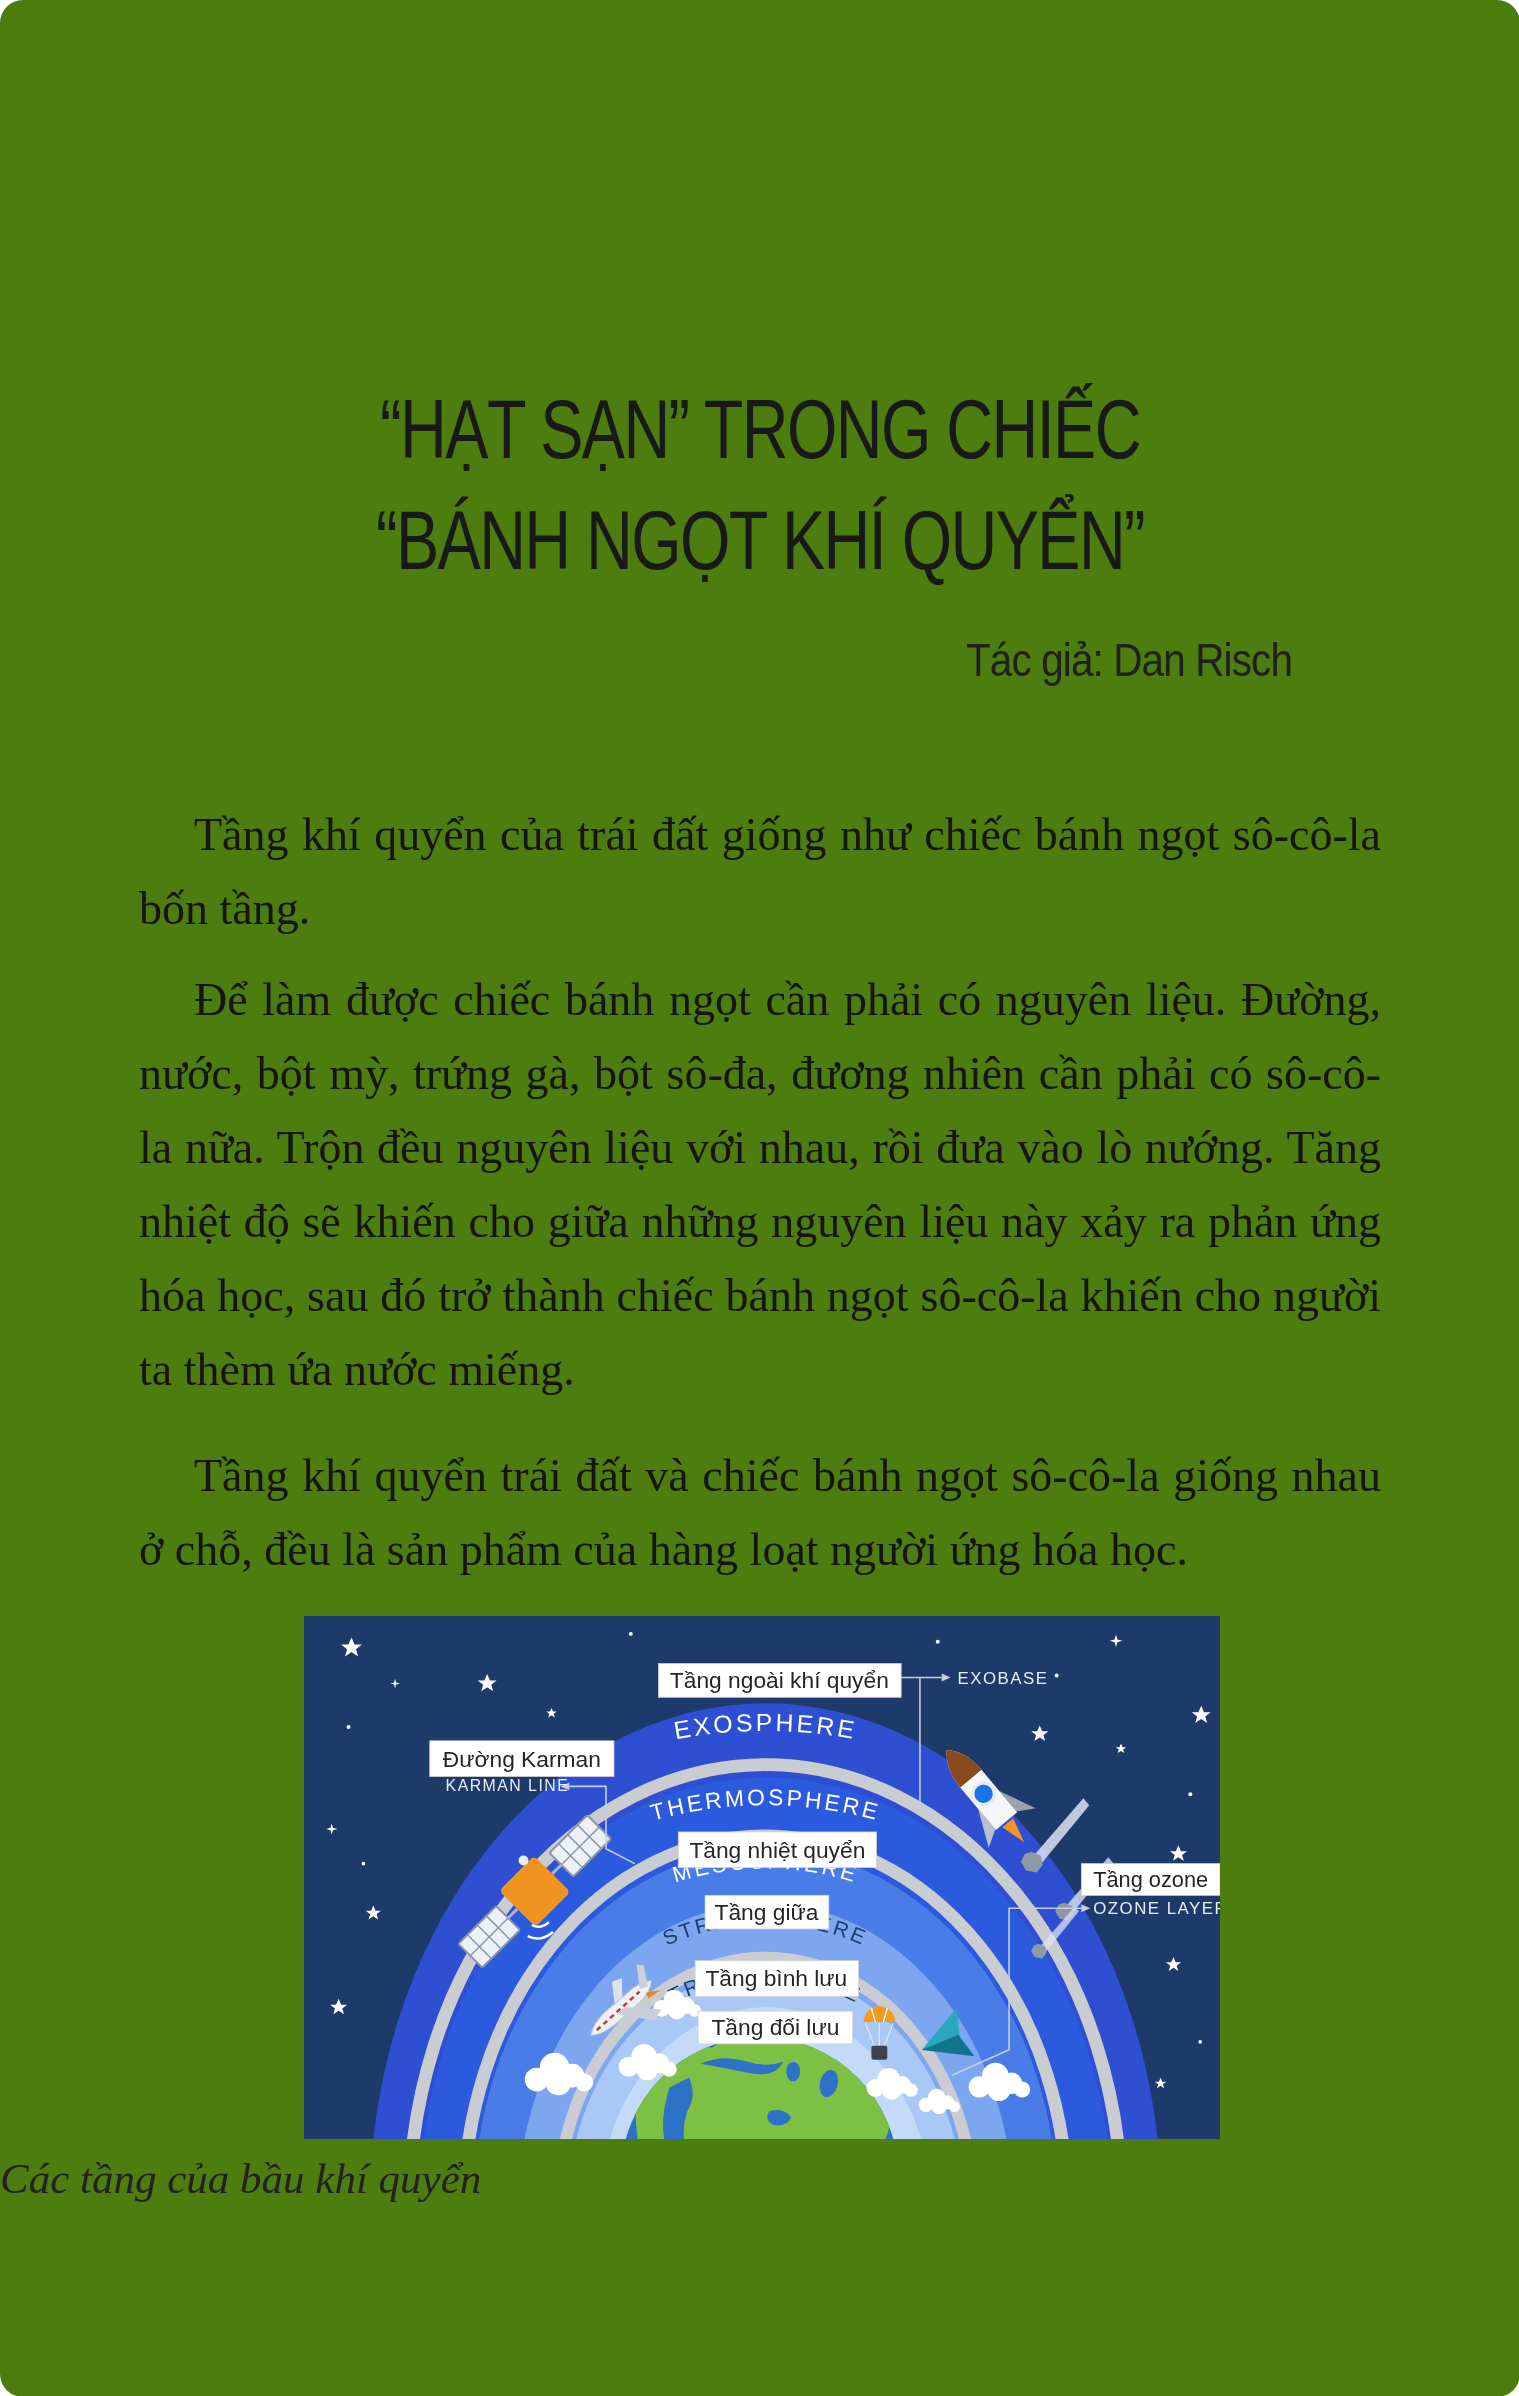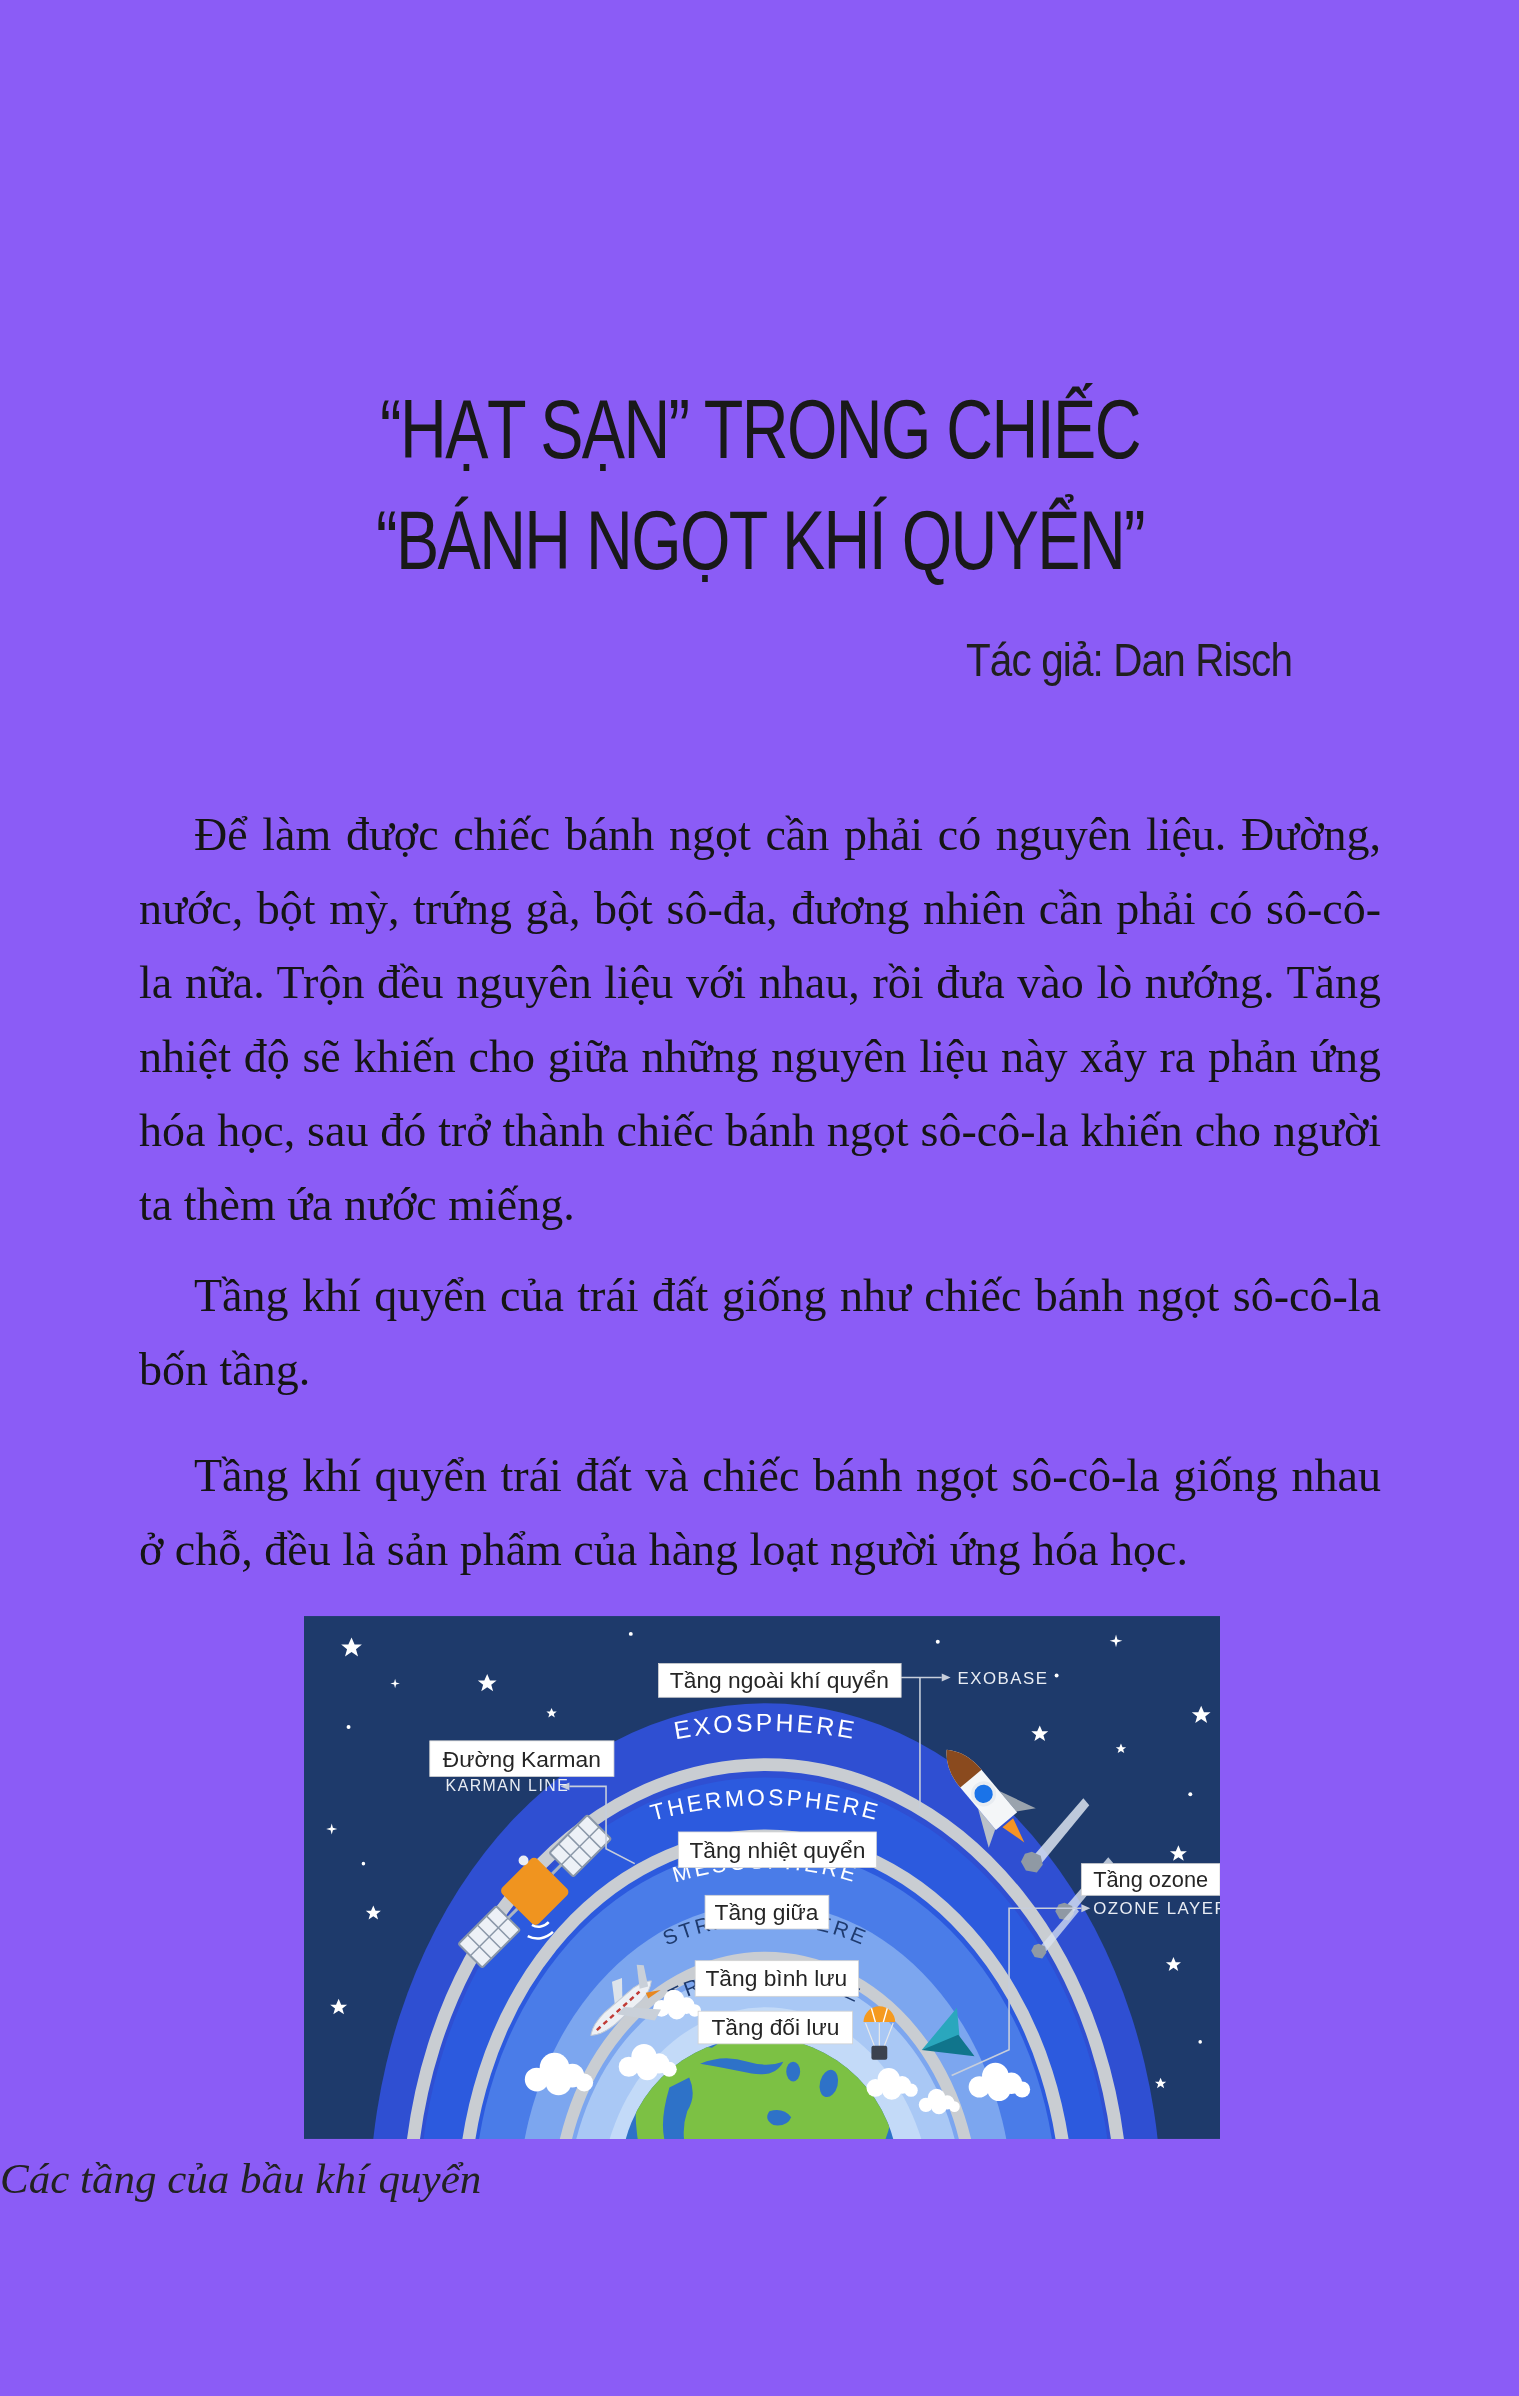--- a/index.html
+++ b/index.html
@@ -1,17 +1,17 @@
 <!DOCTYPE html>
 <html><head>
 <meta charset="utf-8">
 <style>
   html,body{margin:0;padding:0;background:#ffffff;}
-  .page{position:relative;width:1520px;height:2397px;background:#8b5cf6;overflow:hidden;
-        font-family:"Liberation Serif","DejaVu Serif",serif;color:#1b1b1b;}
+  .page{position:relative;width:1520px;height:2397px;background:#4d7c0f;overflow:hidden;
+        font-family:"Liberation Serif","DejaVu Serif",serif;color:#1b1b1b;border-radius:23px;}
   .title{position:absolute;left:0;right:0;top:374px;text-align:center;
          font-family:"Liberation Sans","DejaVu Sans",sans-serif;
          font-size:83px;line-height:111px;font-weight:400;letter-spacing:-2px;
          transform:scaleX(0.78);transform-origin:50% 0;white-space:nowrap;color:#191919;}
   .author{position:absolute;left:0;right:228px;top:632px;text-align:right;
           font-family:"Liberation Sans","DejaVu Sans",sans-serif;
           font-size:47px;font-weight:400;letter-spacing:-1px;
           transform:scaleX(0.86);transform-origin:100% 0;color:#202020;}
   .bodytext{position:absolute;left:139px;width:1242px;top:798px;
             font-size:46px;line-height:74px;text-align:justify;color:#151515;}
@@ -36,22 +36,22 @@
 <div class="page">
 
   <div class="title">
     <div>“HẠT SẠN” TRONG CHIẾC</div>
     <div>“BÁNH NGỌT KHÍ QUYỂN”</div>
   </div>
 
   <div class="author">Tác giả: Dan Risch</div>
 
   <div class="bodytext">
+    <p>Tầng khí quyển của trái đất giống như chiếc bánh ngọt sô-cô-la bốn tầng.</p>
     <p>Để làm được chiếc bánh ngọt cần phải có nguyên liệu. Đường, nước, bột mỳ, trứng gà, bột sô-đa, đương nhiên cần phải có sô-cô-la nữa. Trộn đều nguyên liệu với nhau, rồi đưa vào lò nướng. Tăng nhiệt độ sẽ khiến cho giữa những nguyên liệu này xảy ra phản ứng hóa học, sau đó trở thành chiếc bánh ngọt sô-cô-la khiến cho người ta thèm ứa nước miếng.</p>
-    <p>Tầng khí quyển của trái đất giống như chiếc bánh ngọt sô-cô-la bốn tầng.</p>
     <p class="p3">Tầng khí quyển trái đất và chiếc bánh ngọt sô-cô-la giống nhau ở chỗ, đều là sản phẩm của hàng loạt người ứng hóa học.</p>
   </div>
 
   <div class="figure">
   <svg width="916" height="523" viewBox="0 0 925 528">
     <defs>
       <path id="st5" d="M0,-9.5 L2.8,-2.9 9.5,-2.9 4.1,1.4 6,8 0,4 -6,8 -4.1,1.4 -9.5,-2.9 -2.9,-2.9 Z"></path>
       <path id="st4" d="M0,-8 L1.7,-1.7 8,0 1.7,1.7 0,8 -1.7,1.7 -8,0 -1.7,-1.7 Z"></path>
       <g id="cld">
         <circle cx="-20" cy="6" r="12" fill="#fff"></circle>

